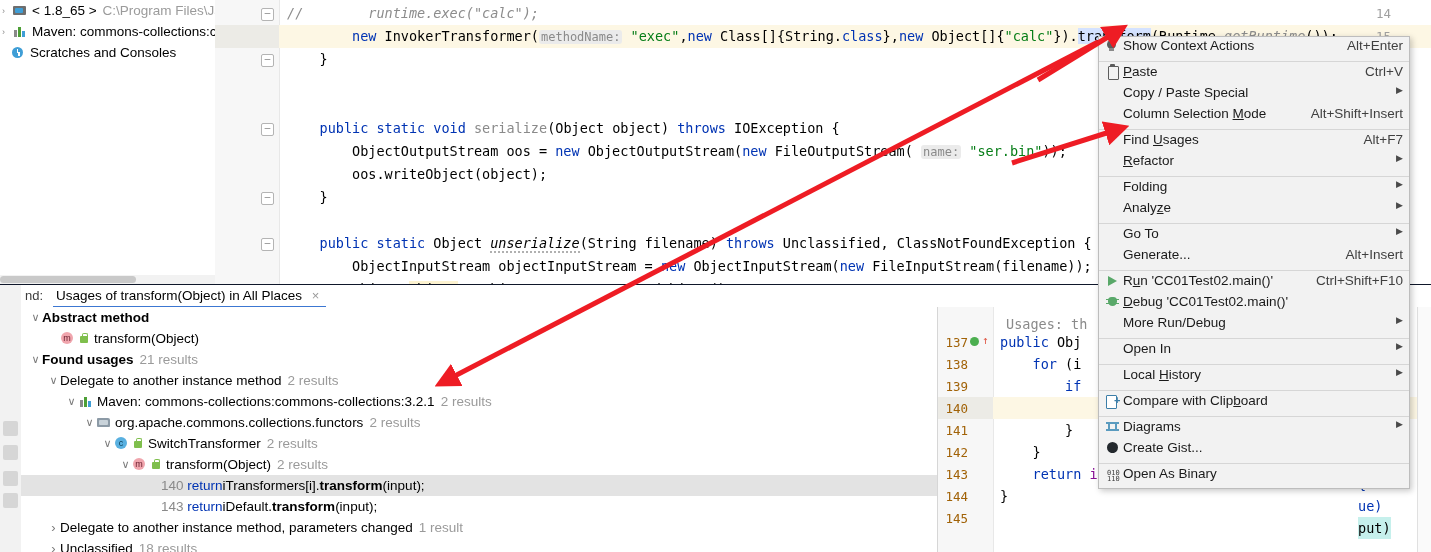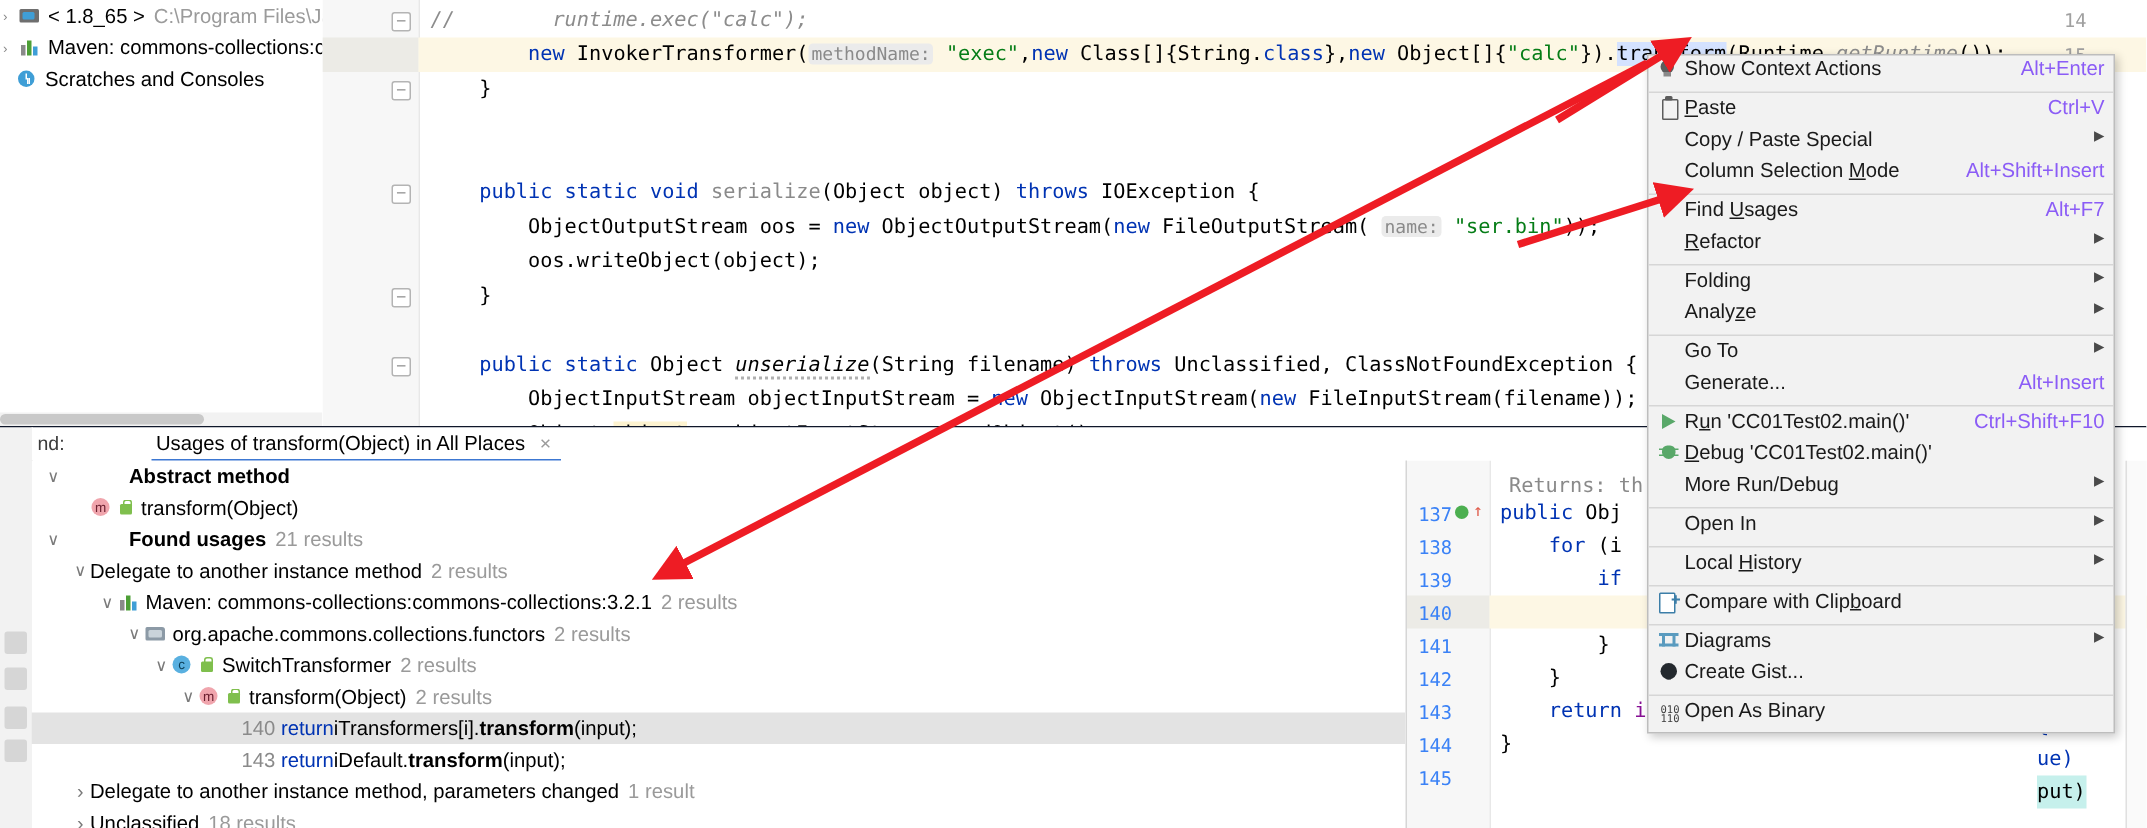--- a/index.html
+++ b/index.html
@@ -56,31 +56,31 @@
 
   
   #find-window{left:0;top:284px;width:1431px;height:268px;background:#ffffff;border-top:1px solid #0f172a;}
   #find-left-bar{position:absolute;left:0;top:0;width:21px;height:268px;background:#f2f2f2;border-right:1px solid #d6d6d6;}
   .lb-ico{position:absolute;left:3px;width:15px;height:15px;border-radius:2px;}
   .lb-ico.sel{background:#d6d6d6;}
 
   #find-tabs{position:absolute;left:21px;top:0;width:1410px;height:22px;background:#fff;}
   .ft-label{position:absolute;left:4px;top:3px;color:#3c3c3c;font-size:13px;}
   .ft-tab{position:absolute;left:32px;top:0;height:21px;line-height:21px;padding:0 7px 0 3px;
-          border-bottom:2px solid #3c77d2;color:#000;font-size:13.5px;white-space:nowrap;margin-left:48px;}
+          border-bottom:2px solid #3c77d2;color:#000;font-size:13.5px;white-space:nowrap;}
   .ft-close{color:#9a9a9a;margin-left:6px;font-size:13px;}
 
   #find-tree{position:absolute;left:21px;top:22px;width:916px;height:246px;background:#fff;overflow:hidden;font-size:13.5px;}
   .ur{display:flex;align-items:center;height:21px;white-space:nowrap;}
   .ur.selected{background:#e3e3e3;}
   .ur .arw{width:13px;flex:0 0 auto;color:#7a7a7a;font-size:9px;text-align:center;}
   .ur .arw.empty{color:transparent;}
   .ur .txt{color:#000;}
   .ur .cnt{color:#9a9a9a;margin-left:6px;}
-  .ur .bold{font-weight:bold;margin-left:44px;}
+  .ur .bold{font-weight:bold;}
   .ico{width:16px;height:15px;flex:0 0 auto;position:relative;display:inline-block;margin-right:3px;}
   .ico-m:before{content:"m";position:absolute;left:1px;top:1px;width:12px;height:12px;border-radius:50%;
       background:#f0a5ad;color:#6b2030;font-size:9px;text-align:center;line-height:12px;
       font-family:"Liberation Sans",sans-serif;}
   .ico-c:before{content:"c";position:absolute;left:1px;top:1px;width:12px;height:12px;border-radius:50%;
       background:#59b0e0;color:#0b3d55;font-size:9px;text-align:center;line-height:12px;
       font-family:"Liberation Sans",sans-serif;}
   .ico-lock{width:11px;height:14px;flex:0 0 auto;position:relative;margin-right:4px;}
   .ico-lock:before{content:"";position:absolute;left:1px;top:4px;width:8px;height:7px;background:#7fbf4d;border-radius:1px;}
   .ico-lock:after{content:"";position:absolute;left:3px;top:1px;width:4px;height:4px;border:1.5px solid #7fbf4d;border-bottom:none;border-radius:2px 2px 0 0;}
@@ -91,39 +91,39 @@
   .ico-mvn i:nth-child(2){left:6px;height:10px;background:#4d9f36;}
   .ico-mvn i:nth-child(3){left:10px;height:6px;background:#3f9ed6;}
   .ul-num{color:#8a8a8a;}
   .ul-kw{color:#0033b3;}
   .ul-b{font-weight:bold;}
 
   
   #preview{position:absolute;left:937px;top:22px;width:494px;height:246px;background:#fff;border-left:1px solid #d6d6d6;
            font-family:"DejaVu Sans Mono","Liberation Mono",monospace;font-size:13.5px;overflow:hidden;}
   .pv-gutter{position:absolute;left:0;top:0;width:55px;height:246px;background:#f7f7f7;}
-  .pv-num{position:absolute;left:4px;width:26px;text-align:right;color:#3b82f6;font-size:12.5px;}
+  .pv-num{position:absolute;left:4px;width:26px;text-align:right;color:#a16207;font-size:12.5px;}
   .pv-line{position:absolute;left:62px;white-space:pre;line-height:22px;height:22px;}
   .pv-hl{position:absolute;left:0;width:494px;height:22px;background:#fdf7e4;}
   .pv-hlg{position:absolute;left:0;width:55px;height:22px;background:#ecebe6;}
   .pv-doc{color:#8a8a8a;}
   .pv-stripe{position:absolute;left:55px;top:0;width:1px;height:246px;background:#e8e8e8;}
   .pv-mark{background:#c6f0ec;}
   .pv-sel2{background:#e8e4f7;}
   .run-ico{position:absolute;left:32px;width:9px;height:9px;border-radius:50%;background:#4caf50;}
   .arw-up{position:absolute;left:44px;color:#e05c4b;font-size:11px;line-height:11px;}
   .pv-right-bar{position:absolute;right:0;top:0;width:14px;height:246px;background:#fafafa;border-left:1px solid #e0e0e0;}
 
   
   #ctx-menu{left:1098px;top:36px;width:310px;background:#f2f2f2;border:1px solid #bdbdbd;
             box-shadow:2px 2px 6px rgba(0,0,0,.22);font-size:13.5px;z-index:60;padding:1px 0;}
   .mi{display:flex;height:21px;padding:0 6px 0 4px;position:relative;white-space:nowrap;}
   .mi .mi-ico{width:20px;height:16px;flex:0 0 auto;position:relative;}
   .mi .mi-lbl{flex:1 1 auto;color:#1a1a1a;}
-  .mi .mi-key{color:#8b5cf6;margin-left:20px;}
+  .mi .mi-key{color:#404040;margin-left:20px;}
   .mi .mi-sub{margin-left:16px;color:#4a4a4a;font-size:9px;}
   .msep{height:1px;background:#d6d6d6;margin:2px 0;}
   .u{text-decoration:underline;}
   
   .g-bulb:before{content:"";position:absolute;left:4px;top:2px;width:9px;height:9px;border-radius:50%;background:#5c5c5c;}
   .g-bulb:after{content:"";position:absolute;left:6px;top:10px;width:5px;height:3px;background:#8a8a8a;}
   .g-paste:before{content:"";position:absolute;left:5px;top:2px;width:9px;height:12px;border:1.4px solid #5c5c5c;border-radius:1px;}
   .g-paste:after{content:"";position:absolute;left:7px;top:0px;width:5px;height:3px;background:#5c5c5c;border-radius:1px;}
   .g-run:before{content:"";position:absolute;left:5px;top:3px;width:0;height:0;border-left:9px solid #59a869;border-top:5px solid transparent;border-bottom:5px solid transparent;}
   .g-debug:before{content:"";position:absolute;left:5px;top:3px;width:9px;height:9px;border-radius:4px 4px 5px 5px;background:#59a869;}
@@ -318,21 +318,21 @@
         <span style="width: 26px; flex: 0 0 auto;"></span>
         <span class="arw" style="font-size: 13px;">›</span>
         <span class="txt">Unclassified</span>
         <span class="cnt">18 results</span>
       </div>
     </div>
 
   <div id="preview">
     <div class="pv-gutter"></div>
     <div class="pv-stripe"></div>
-    <div class="pv-line pv-doc" style="top:6px;left:68px;">Returns: th</div>
+    <div class="pv-line pv-doc" style="top:6px;left:68px;">Usages: th</div>
     <div id="preview-rows">
         <div class="pv-num" style="top: 28px;">137</div>
         <div class="run-ico" style="top: 30px;"></div>
         <div class="arw-up" style="top: 28px;">↑</div>
         <div class="pv-line" style="top: 24px;"><span class="kw">public</span><span> Obj</span></div>
         <div class="pv-num" style="top: 50px;">138</div>
         <div class="pv-line" style="top: 46px;"><span>    </span><span class="kw">for</span><span> (i</span></div>
         <div class="pv-num" style="top: 72px;">139</div>
         <div class="pv-line" style="top: 68px;"><span>        </span><span class="kw">if</span><span> </span></div>
         <div class="pv-hlg" style="top: 90px;"></div>

